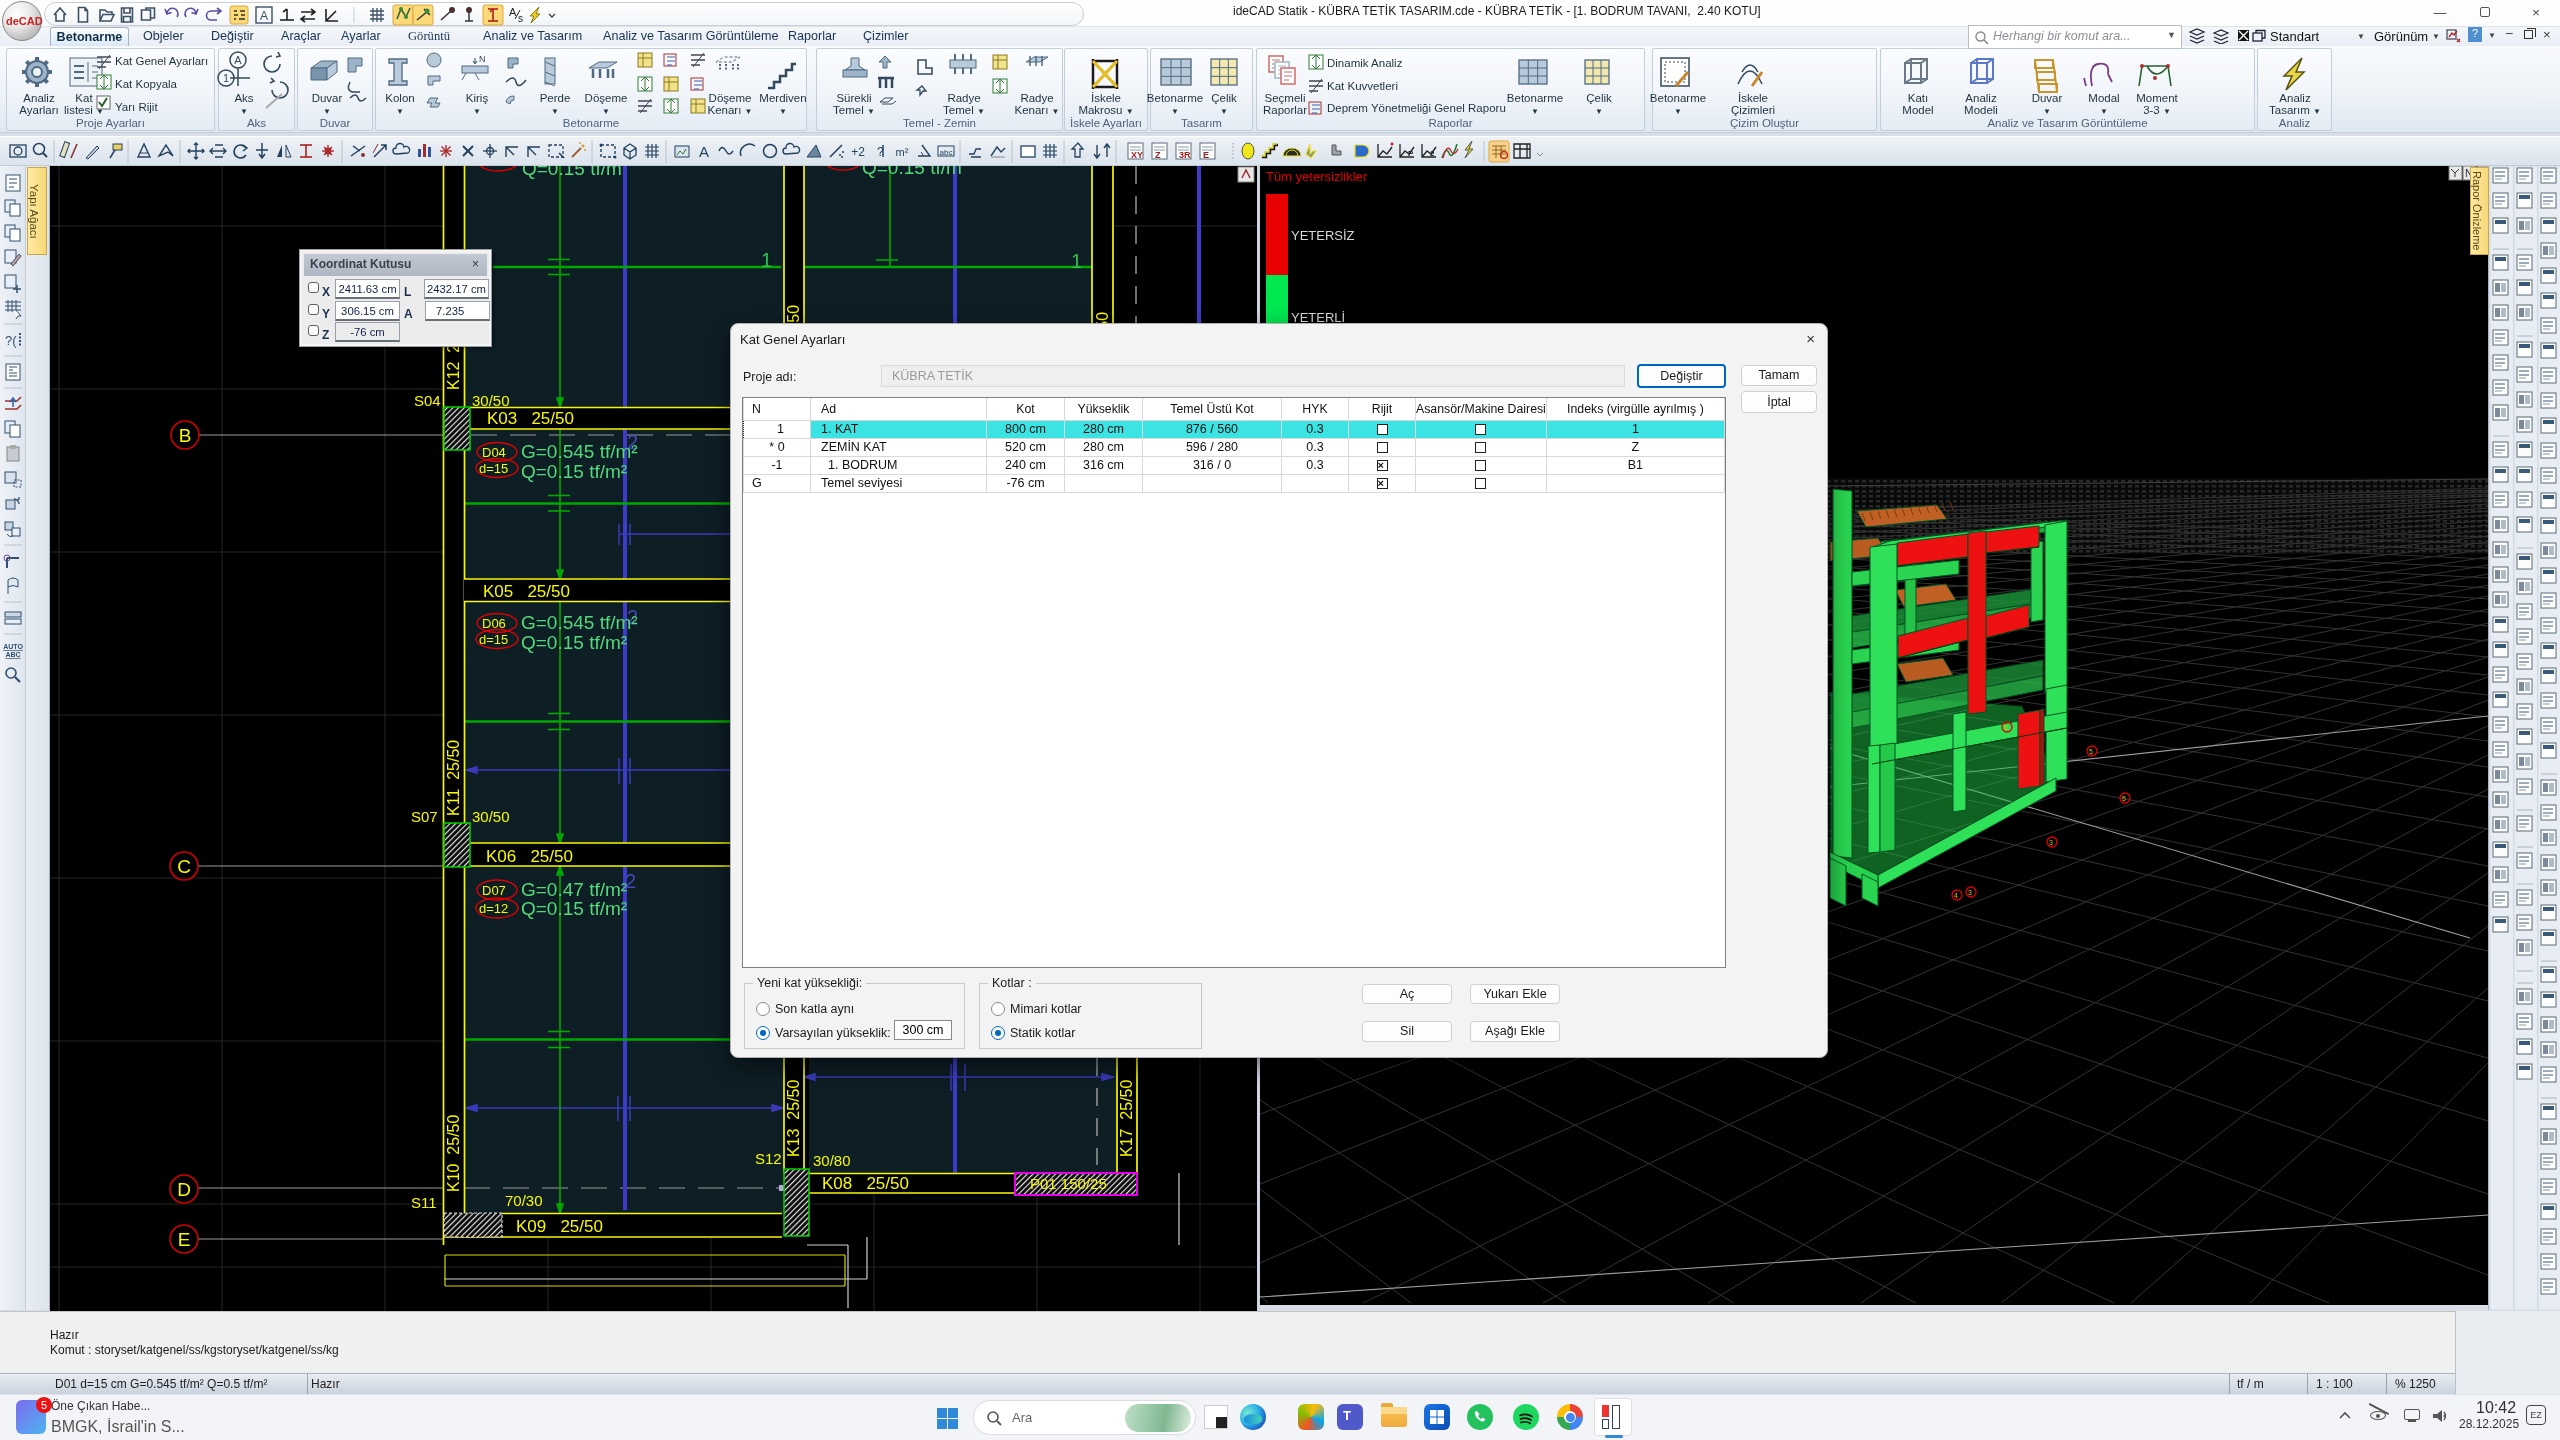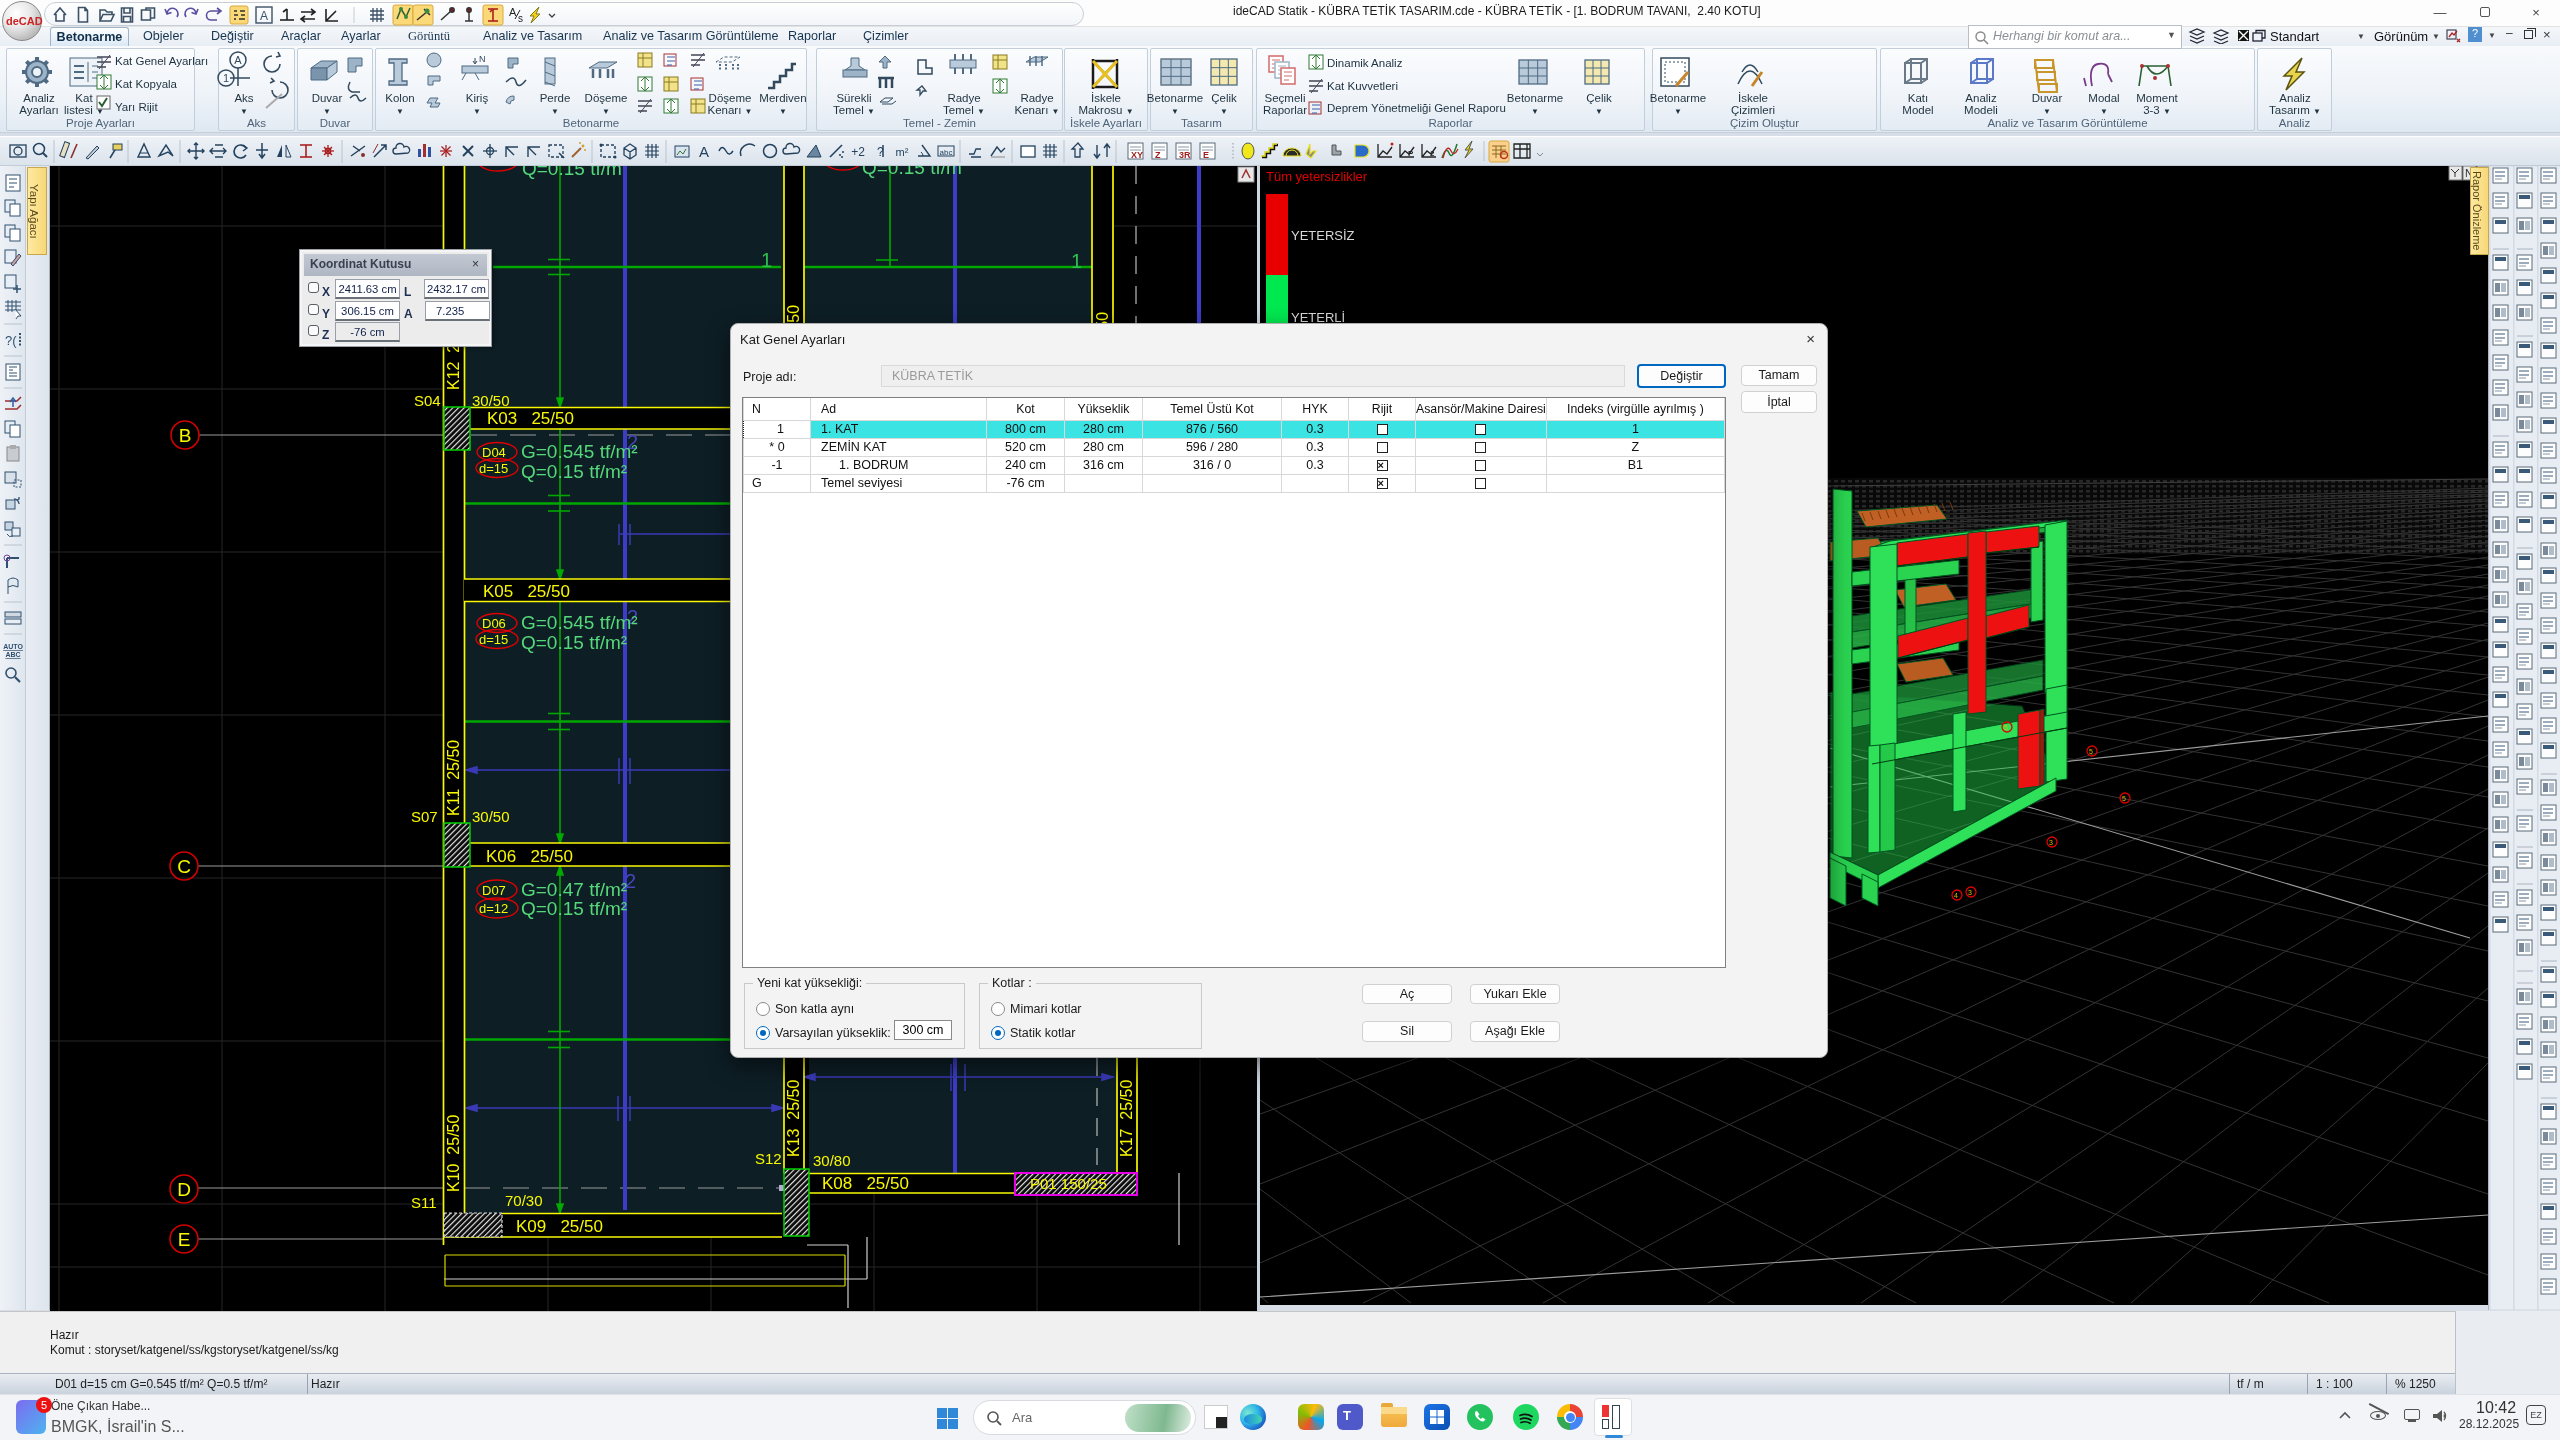--- a/index.html
+++ b/index.html
@@ -188,21 +188,21 @@
     <div class="tab" style="left:211px;">Değiştir</div>
     <div class="tab" style="left:281px;">Araçlar</div>
     <div class="tab" style="left:341px;">Ayarlar</div>
     <div class="tab" style="left:408px;font-family:Liberation Serif, serif;">Görüntü</div>
     <div class="tab" style="left:483px;">Analiz ve Tasarım</div>
     <div class="tab" style="left:603px;">Analiz ve Tasarım Görüntüleme</div>
     <div class="tab" style="left:788px;">Raporlar</div>
     <div class="tab" style="left:863px;">Çizimler</div>
   </div>
   <div id="ribbon">
-    <div class="rgroup" style="left:6px; width:189px;">
+    <div class="rgroup" style="left:6px; width:209px;">
         <div class="glabel">Proje Ayarları</div>
       </div>
     <div class="rgroup" style="left:218px; width:77px;">
         <div class="glabel">Aks</div>
       </div>
     <div class="rgroup" style="left:297px; width:76px;">
         <div class="glabel">Duvar</div>
       </div>
     <div class="rgroup" style="left:375px; width:432px;">
         <div class="glabel">Betonarme</div>
@@ -1616,21 +1616,21 @@
           <td>520 cm</td>
               <td>280 cm</td>
               <td>596 / 280</td>
               <td>0.3</td>
           <td><span class="cb"></span></td>
               <td><span class="cb"></span></td>
               <td>Z</td>
         </tr>
         <tr>
           <td>-1</td>
-          <td style="text-align:left; padding-left:28px;">1. BODRUM</td>
+          <td style="text-align:left; padding-left:17px;">1. BODRUM</td>
           <td>240 cm</td>
               <td>316 cm</td>
               <td>316 / 0</td>
               <td>0.3</td>
           <td><span class="cb x"></span></td>
               <td><span class="cb"></span></td>
               <td>B1</td>
         </tr>
         <tr>
           <td style="text-align:left; padding-left:8px;">G</td>

